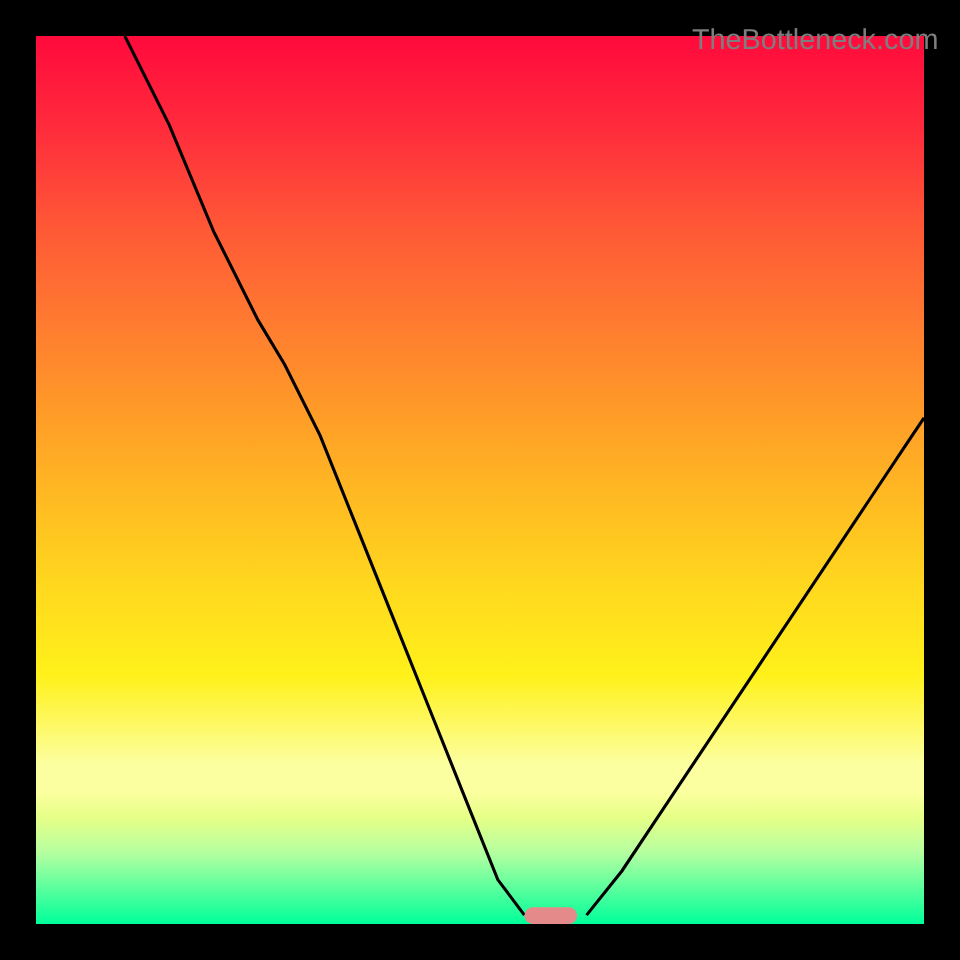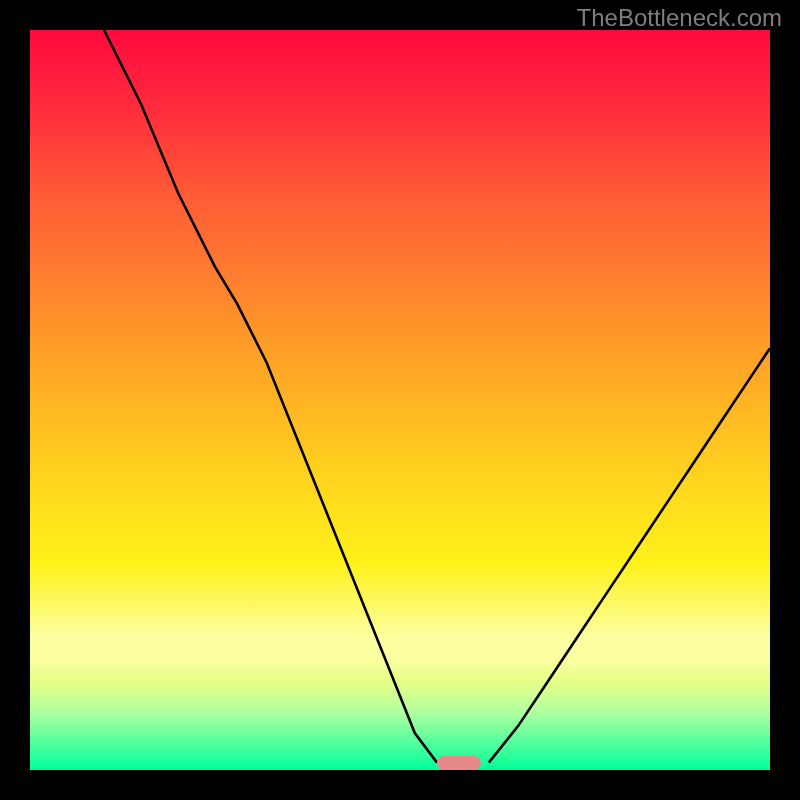--- a/index.html
+++ b/index.html
@@ -7,21 +7,21 @@
     padding: 0;
     width: 800px;
     height: 800px;
     background: #000000;
     font-family: Arial, Helvetica, sans-serif;
     overflow: hidden;
     position: relative;
   }
   .watermark {
     position: absolute;
-    top: 4px;
+    top: 20px;
     right: 18px;
     color: #7e7e7e;
     font-size: 24px;
     z-index: 10;
   }
   .plot-area {
     position: absolute;
     left: 30px;
     top: 30px;
     width: 740px;

